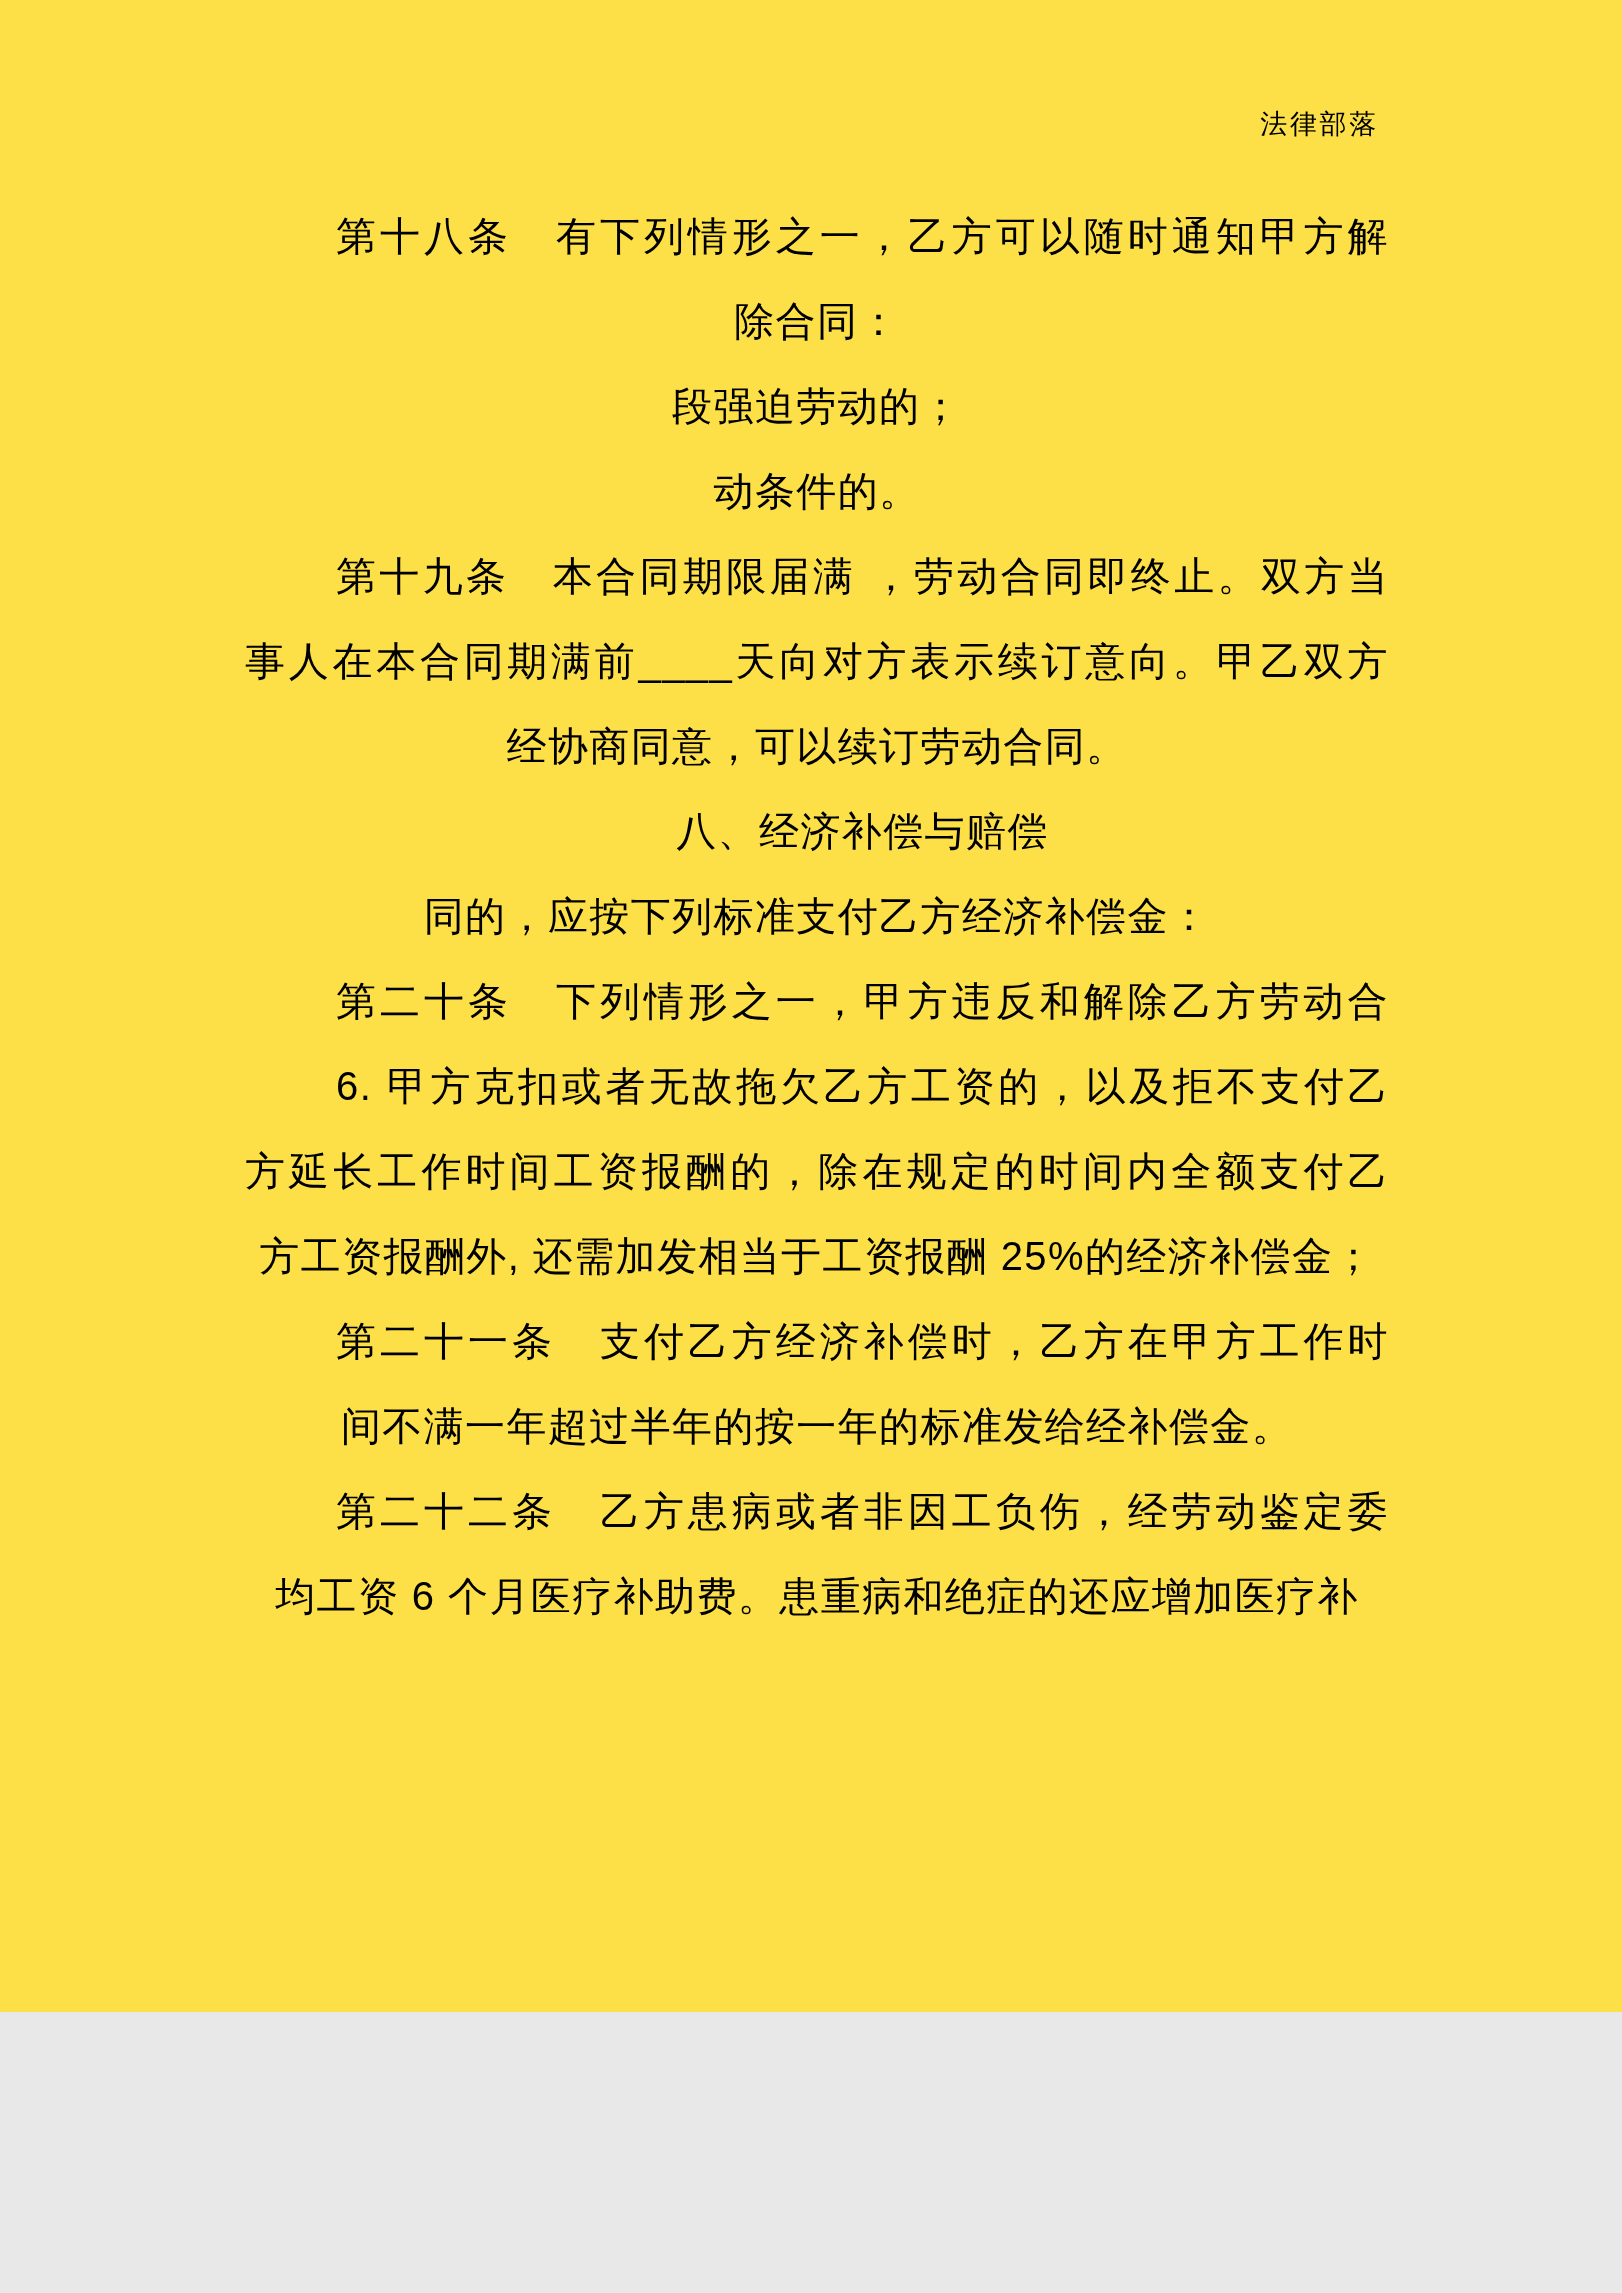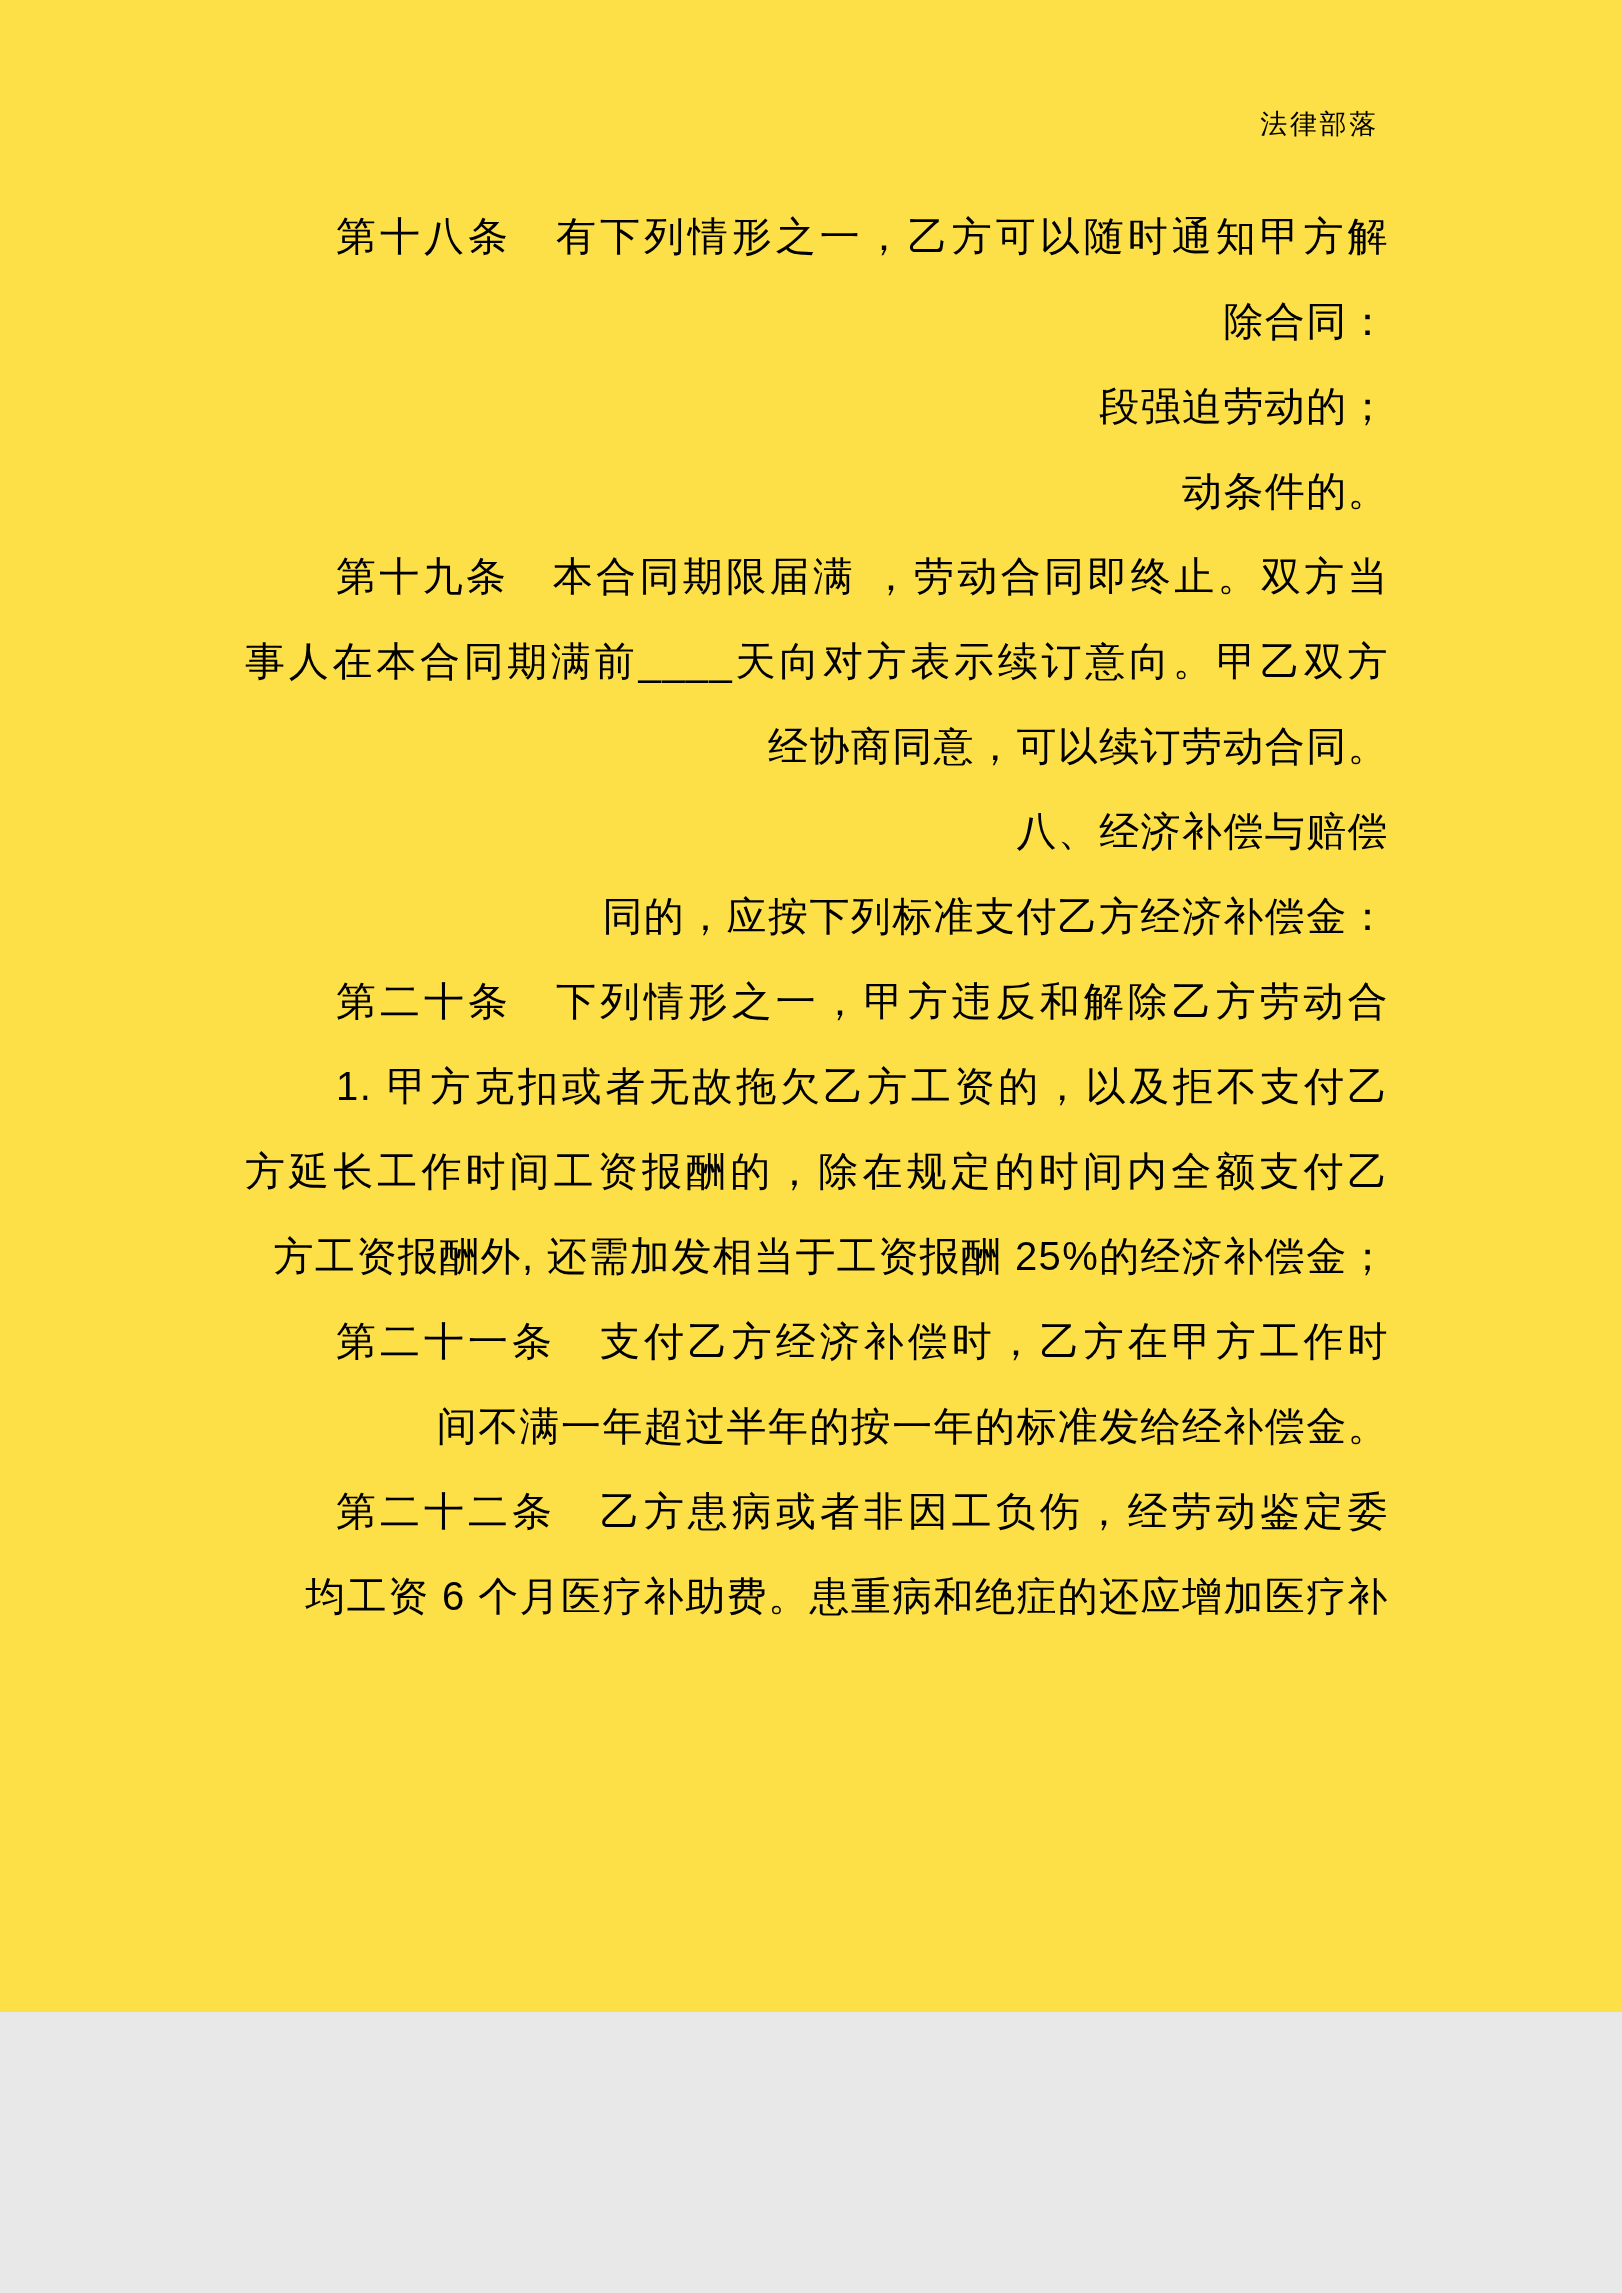--- a/index.html
+++ b/index.html
@@ -11,21 +11,21 @@
   .header-right{
     position:absolute;top:107px;right:244px;
     font-size:27px;line-height:35px;letter-spacing:2.7px;
   }
   .doc-body{
     position:absolute;top:194px;left:245px;width:1144px;
   }
   .line{
     box-sizing:border-box;width:1144px;
     font-size:40px;line-height:85px;letter-spacing:1.4px;
-    white-space:pre-wrap;text-align:right;
+    white-space:pre-wrap;text-align:center;
   }
   .line.jst{text-align:justify;text-align-last:justify;}
   .line.ind{padding-left:91px;}
   .page-number{
     position:absolute;top:2118px;left:0;width:100%;
     text-align:center;font-size:29px;line-height:36px;
   }
 </style>
 </head>
 <body>
@@ -38,21 +38,21 @@
       <div class="line ind jst">第十八条　有下列情形之一，乙方可以随时通知甲方解</div>
       <div class="line">除合同：</div>
       <div class="line">段强迫劳动的；</div>
       <div class="line">动条件的。</div>
       <div class="line ind jst">第十九条　本合同期限届满 ，劳动合同即终止。双方当</div>
       <div class="line jst">事人在本合同期满前____天向对方表示续订意向。甲乙双方</div>
       <div class="line">经协商同意，可以续订劳动合同。</div>
       <div class="line ind">八、经济补偿与赔偿</div>
       <div class="line">同的，应按下列标准支付乙方经济补偿金：</div>
       <div class="line ind jst">第二十条　下列情形之一，甲方违反和解除乙方劳动合</div>
-      <div class="line ind jst">1. 甲方克扣或者无故拖欠乙方工资的，以及拒不支付乙</div>
+      <div class="line ind jst">6. 甲方克扣或者无故拖欠乙方工资的，以及拒不支付乙</div>
       <div class="line jst">方延长工作时间工资报酬的，除在规定的时间内全额支付乙</div>
       <div class="line">方工资报酬外, 还需加发相当于工资报酬 25%的经济补偿金；</div>
       <div class="line ind jst">第二十一条　支付乙方经济补偿时，乙方在甲方工作时</div>
       <div class="line">间不满一年超过半年的按一年的标准发给经补偿金。</div>
       <div class="line ind jst">第二十二条　乙方患病或者非因工负伤，经劳动鉴定委</div>
       <div class="line">均工资 6 个月医疗补助费。患重病和绝症的还应增加医疗补</div>
     </div>
 
   <div class="page-number">4</div>
 

